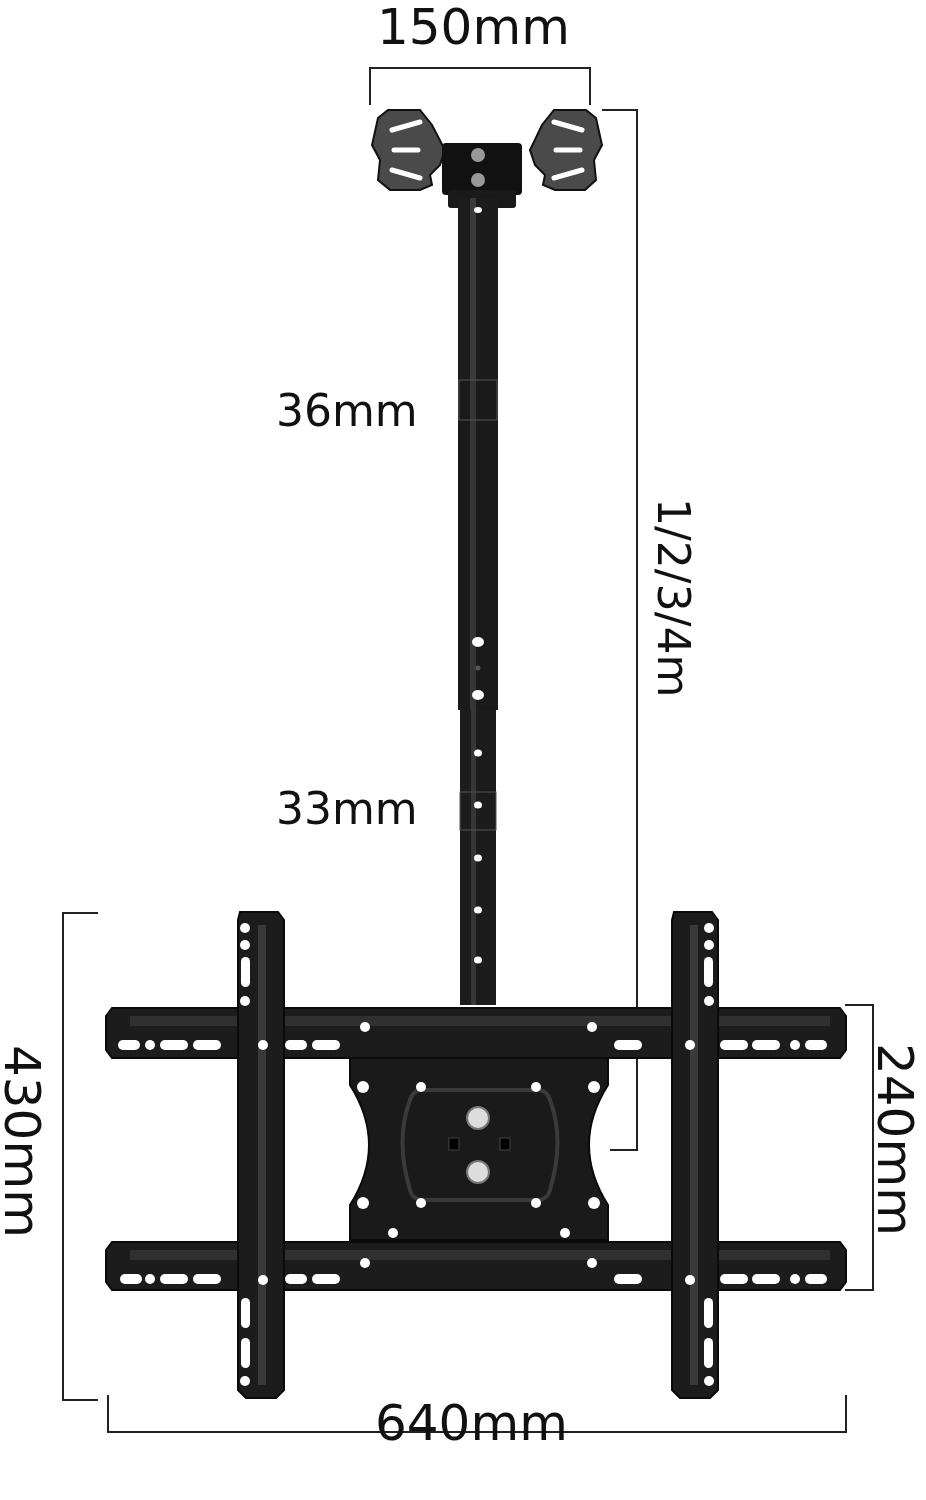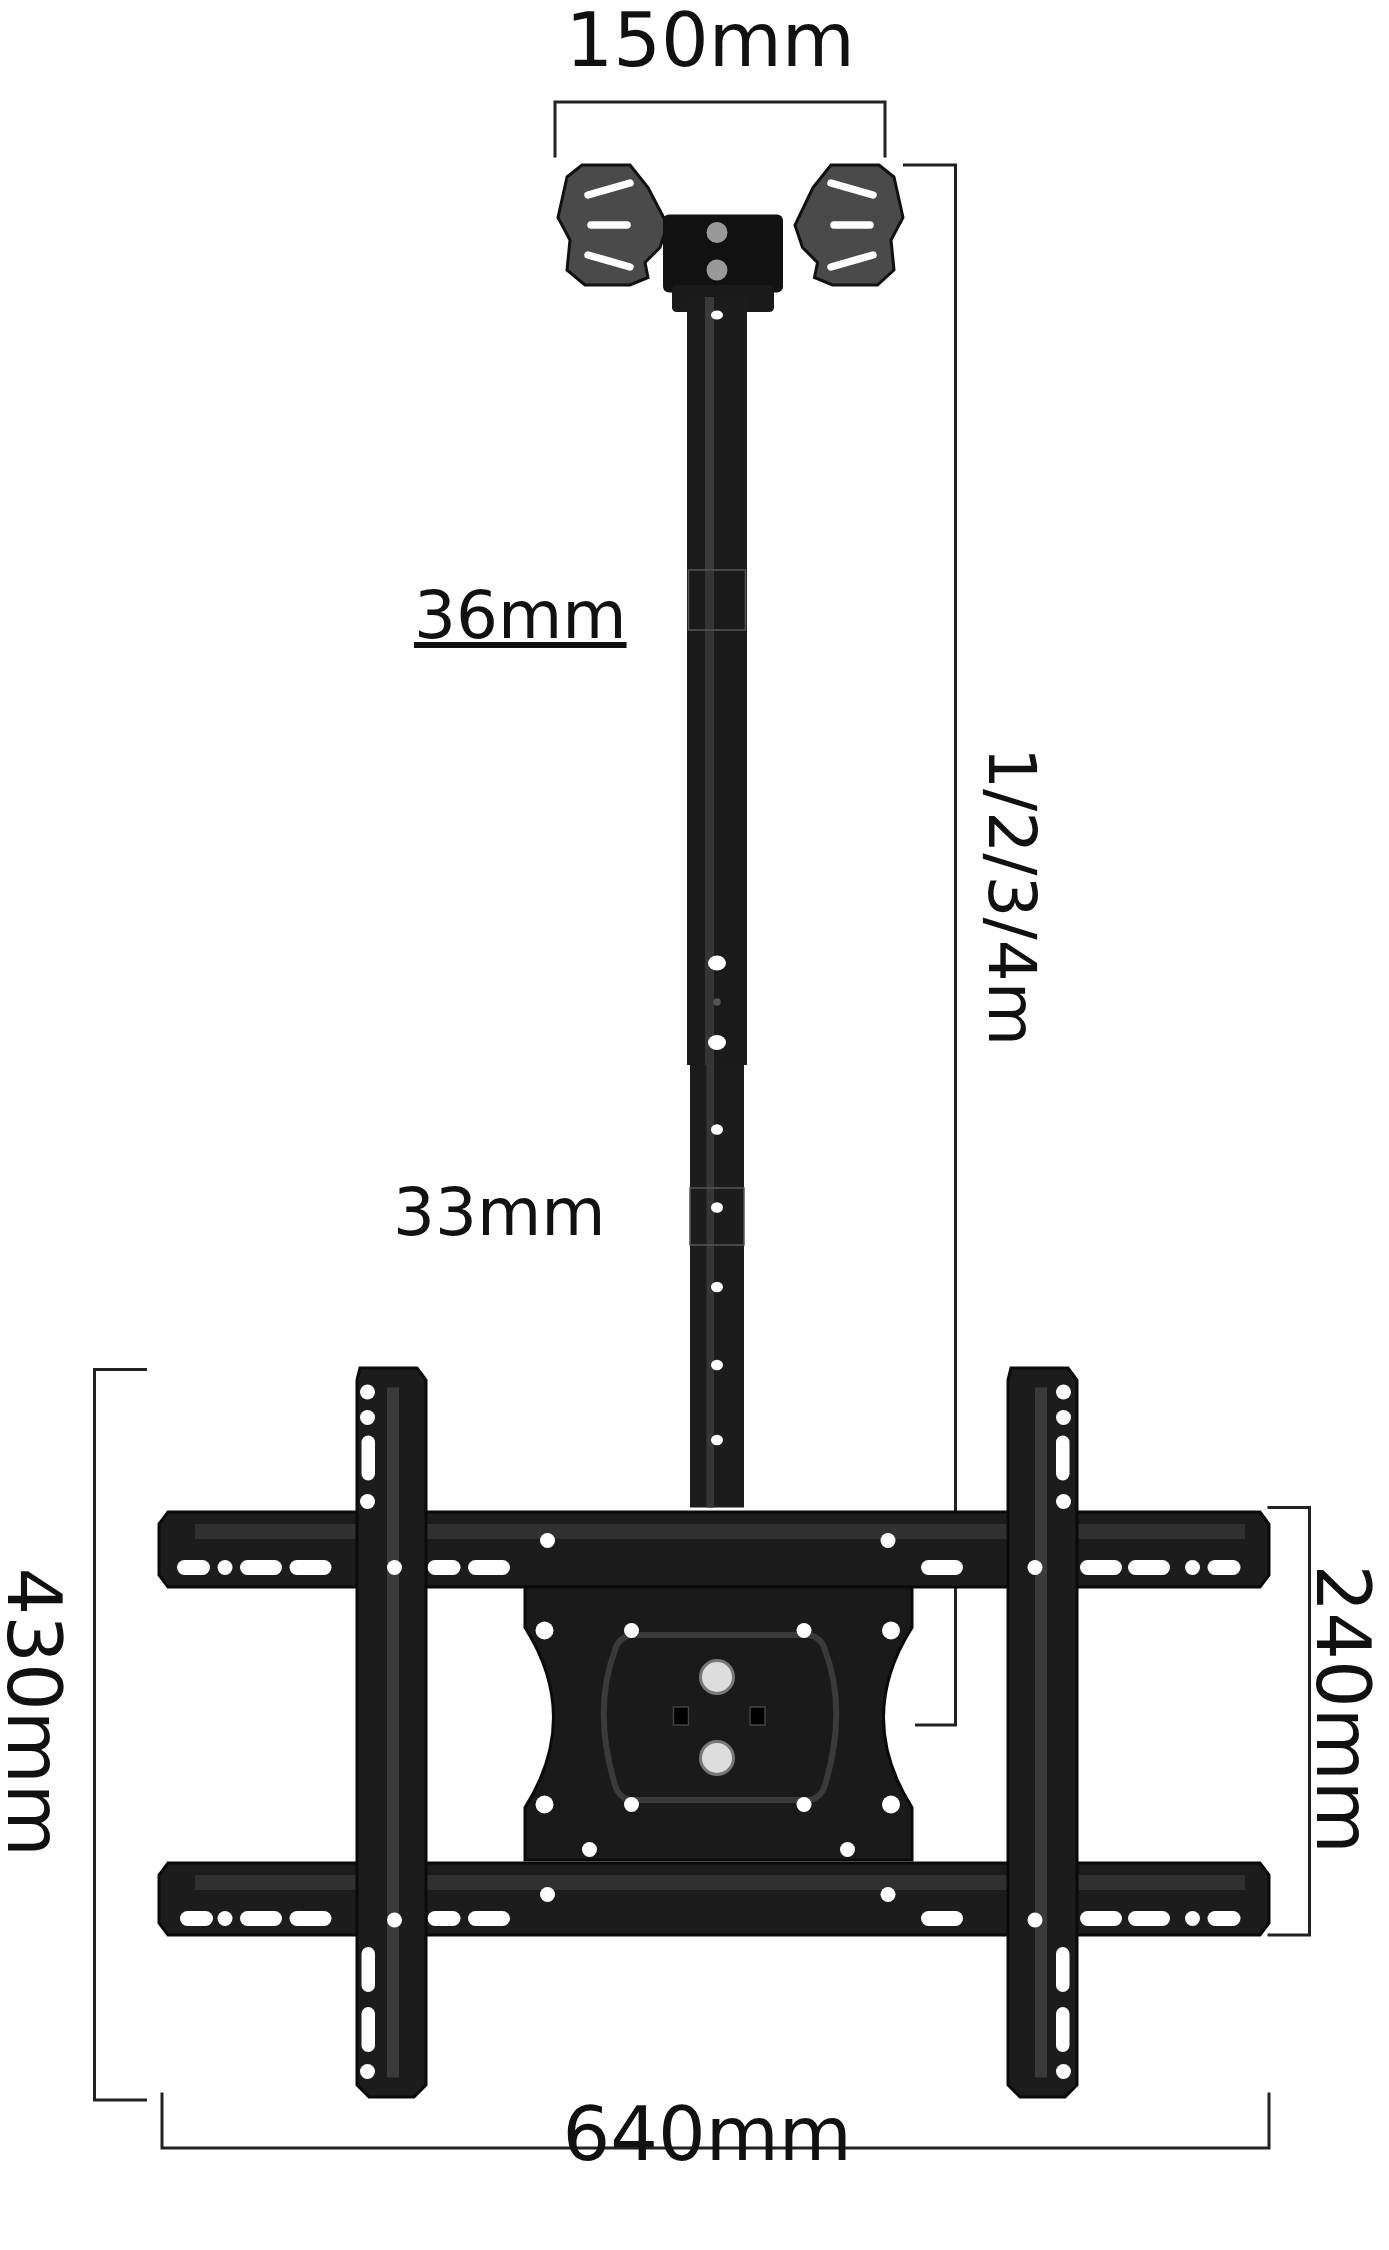--- a/index.html
+++ b/index.html
@@ -157,18 +157,18 @@
         <circle cx="690" cy="1280" r="5"></circle>
         <rect x="704" y="1298" width="9" height="30" rx="4.5"></rect>
         <rect x="704" y="1338" width="9" height="30" rx="4.5"></rect>
         <circle cx="709" cy="1381" r="5"></circle>
       </g>
     </g>
   </g>
 </svg>
 
 <div class="lbl" style="left:377px; top:2px;">150mm</div>
-<div class="lbl lbl-sm" style="left:276px; top:389px;text-decoration:underline;">36mm</div>
-<div class="lbl lbl-sm" style="left:262px; top:787px;">33mm</div>
+<div class="lbl lbl-sm" style="left:276px; top:389px;">36mm</div>
+<div class="lbl lbl-sm" style="left:276px; top:787px;">33mm</div>
 <div class="lbl lbl-sm rot-cw" style="left:695px; top:498px;">1/2/3/4m</div>
 <div class="lbl rot-cw" style="left:47px; top:1045px;">430mm</div>
 <div class="lbl rot-cw" style="left:920px; top:1043px;">240mm</div>
 <div class="lbl" style="left:375px; top:1398px;">640mm</div>
 
 </body></html>

